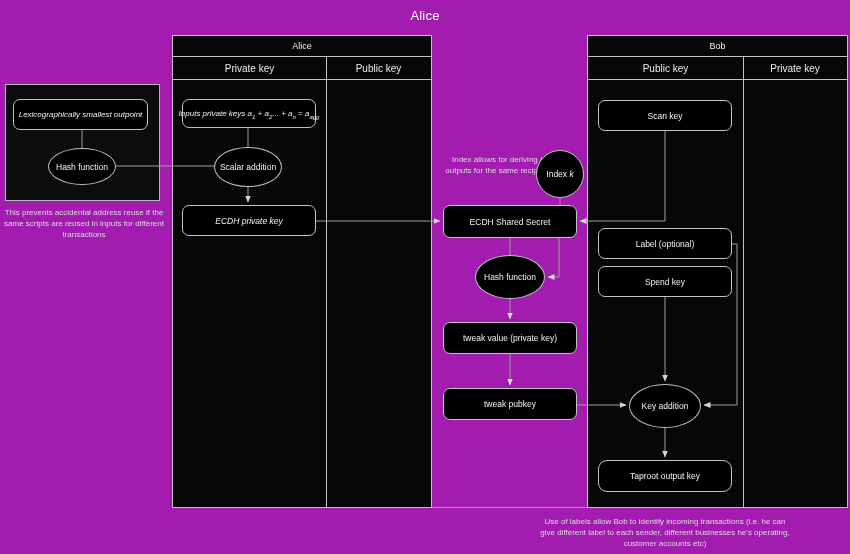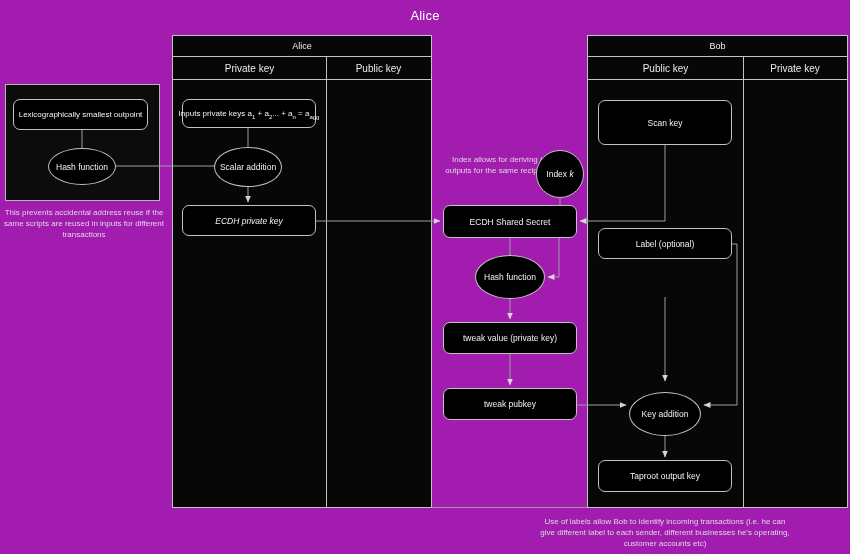--- a/index.html
+++ b/index.html
@@ -11,21 +11,21 @@
   .title{
     position:absolute;top:8px;left:0;width:100%;text-align:center;
     font-size:13px;color:#ffffff;letter-spacing:.2px;
   }
   
   .node{
     position:absolute;background:#000;border:1px solid #c2c2c2;border-radius:7px;
     display:flex;align-items:center;justify-content:center;text-align:center;
     font-size:8.5px;color:#f2f2f2;white-space:nowrap;z-index:3;box-sizing:border-box;
   }
-  .node.tight{font-size:8px;}
+  .node.tight{font-size:8px;font-style:italic;}
   .ellipse{
     position:absolute;background:#000;border:1px solid #c2c2c2;border-radius:50%;
     display:flex;align-items:center;justify-content:center;text-align:center;
     font-size:8.5px;color:#f2f2f2;white-space:nowrap;z-index:3;box-sizing:border-box;
   }
   
   .panel{
     position:absolute;border:1px solid #b5b5b5;background:#0c0c0c;z-index:1;box-sizing:border-box;
   }
   
@@ -121,34 +121,37 @@
 
   <div class="dtable" style="left:587px;top:35px;width:261px;height:473px;">
     <div class="t-title">Bob</div>
     <div class="t-cols">
       <div class="t-col" style="width:155px;">Public key</div>
       <div class="t-col" style="flex:1;">Private key</div>
     </div>
     <div class="col-divider" style="left:155px;"></div>
   </div>
 
-  <div class="node" style="left:598px;top:100px;width:134px;height:45px;">
+  <div class="node" style="left:598px;top:100px;width:134px;height:31px;">
     <span>Scan key</span>
   </div>
 
   <div class="node" style="left:598px;top:228px;width:134px;height:31px;">
     <span>Label (optional)</span>
   </div>
 
+  <div class="node" style="left:598px;top:266px;width:134px;height:31px;">
+    <span>Spend key</span>
+  </div>
 
-  <div class="ellipse" style="left:629px;top:392px;width:72px;height:44px;">
+  <div class="ellipse" style="left:629px;top:384px;width:72px;height:44px;">
     <span>Key addition</span>
   </div>
 
-  <div class="node" style="left:598px;top:460px;width:134px;height:32px;">
+  <div class="node" style="left:598px;top:460px;width:134px;height:32px;border-radius:9px;">
     <span>Taproot output key</span>
   </div>
 
   <div class="footnote" style="left:540px;top:517px;width:250px;">Use of labels allow Bob to identify incoming transactions (i.e. he can give different label to each sender, different businesses he's operating, customer accounts etc)</div>
 
   <svg id="wires" width="850" height="554" viewBox="0 0 850 554">
     <defs>
       <marker id="arr" markerWidth="9" markerHeight="8" refX="6.5" refY="3" orient="auto" markerUnits="userSpaceOnUse">
         <path d="M0,0 L7,3 L0,6 Z" fill="#d6d6d6"></path>
       </marker>

